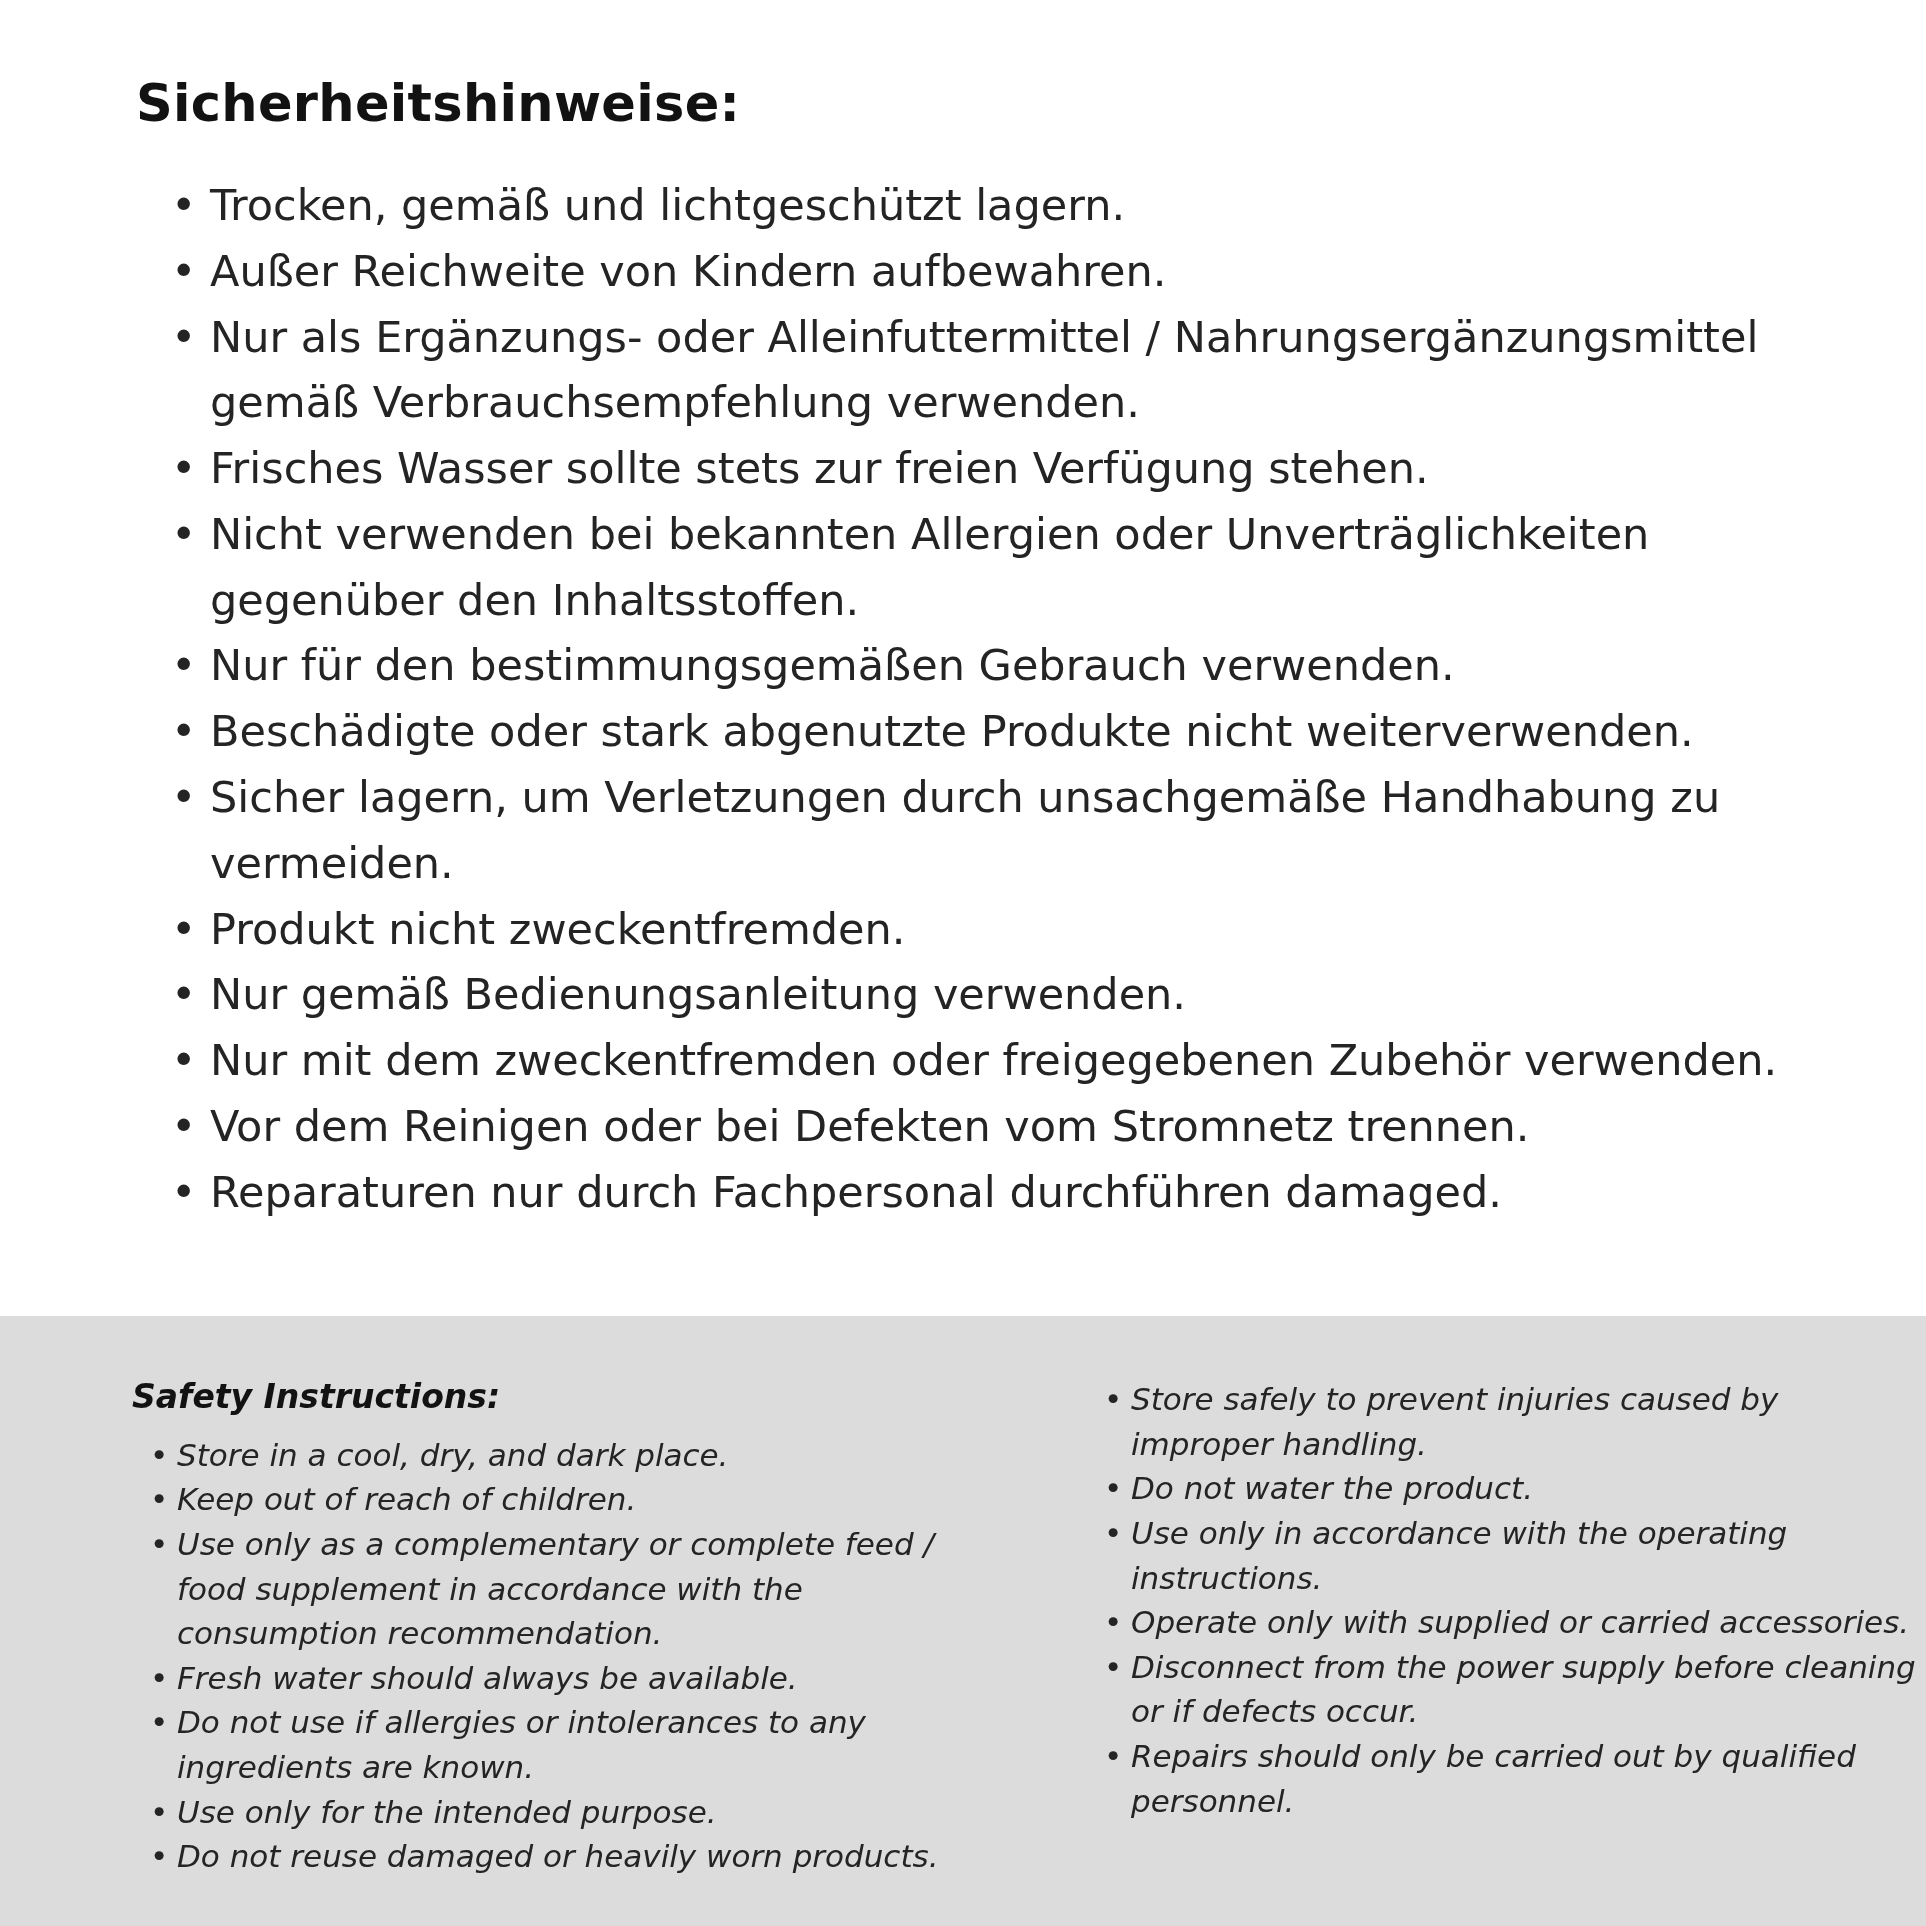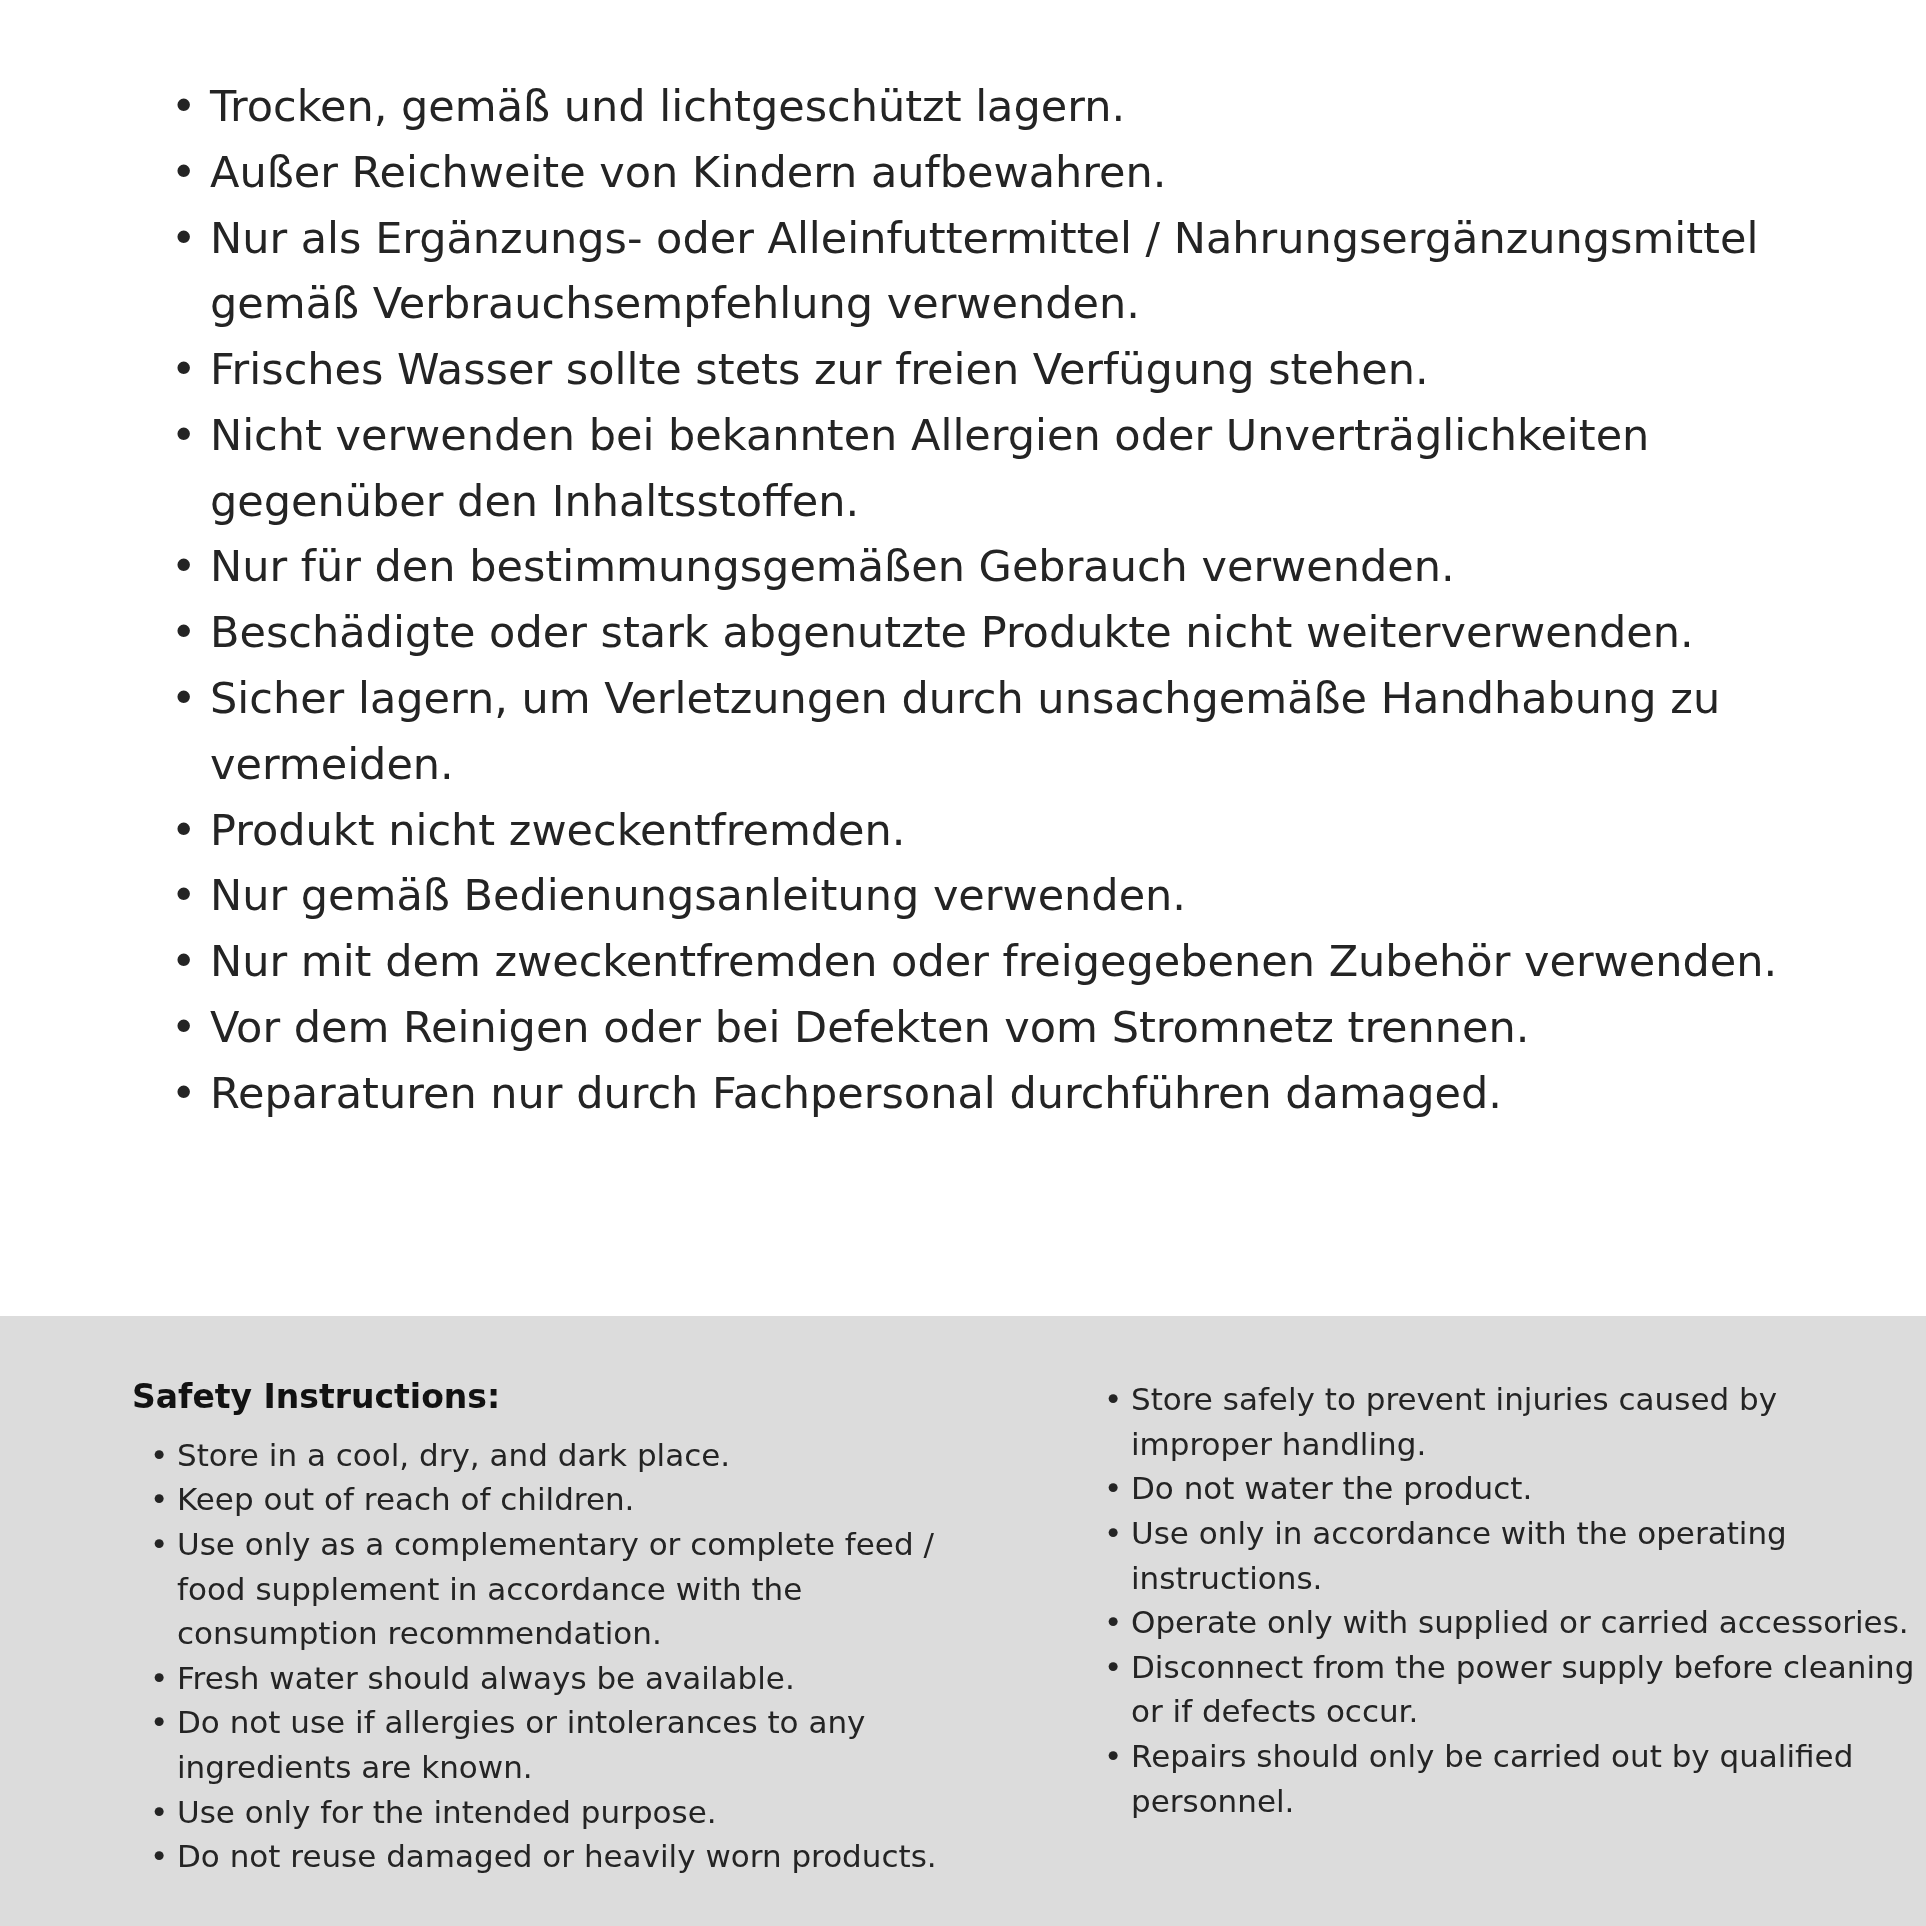--- a/index.html
+++ b/index.html
@@ -59,20 +59,21 @@
   }
 
   
   .english-section {
     box-sizing: border-box;
     flex: 1 1 auto;
     background: #dcdcdc;
     padding: 61px 58px 16px 132px;
     display: flex;
     gap: 74px;
+    font-style: italic;
   }
   .col {
     box-sizing: border-box;
   }
   .col.left  { width: 880px; flex: none; }
   .col.right { width: 841px; flex: none; }
   .english-title {
     margin: 0 0 16.7px 0;
     font-size: 33px;
     font-weight: 700;
@@ -90,20 +91,21 @@
     flex: none;
     width: 27px;
   }
 </style>
 </head>
 <body>
 
 <div class="page">
 
   <section class="german-section" style="background: rgb(255, 255, 255);">
+    <h1 class="german-title">Sicherheitshinweise:</h1>
     <ul class="list de">
 
         <li class="item">
           <span class="bullet">•</span>
           <span class="text">Trocken, gemäß und lichtgeschützt lagern.</span>
         </li>
 
         <li class="item">
           <span class="bullet">•</span>
           <span class="text">Außer Reichweite von Kindern aufbewahren.</span>

